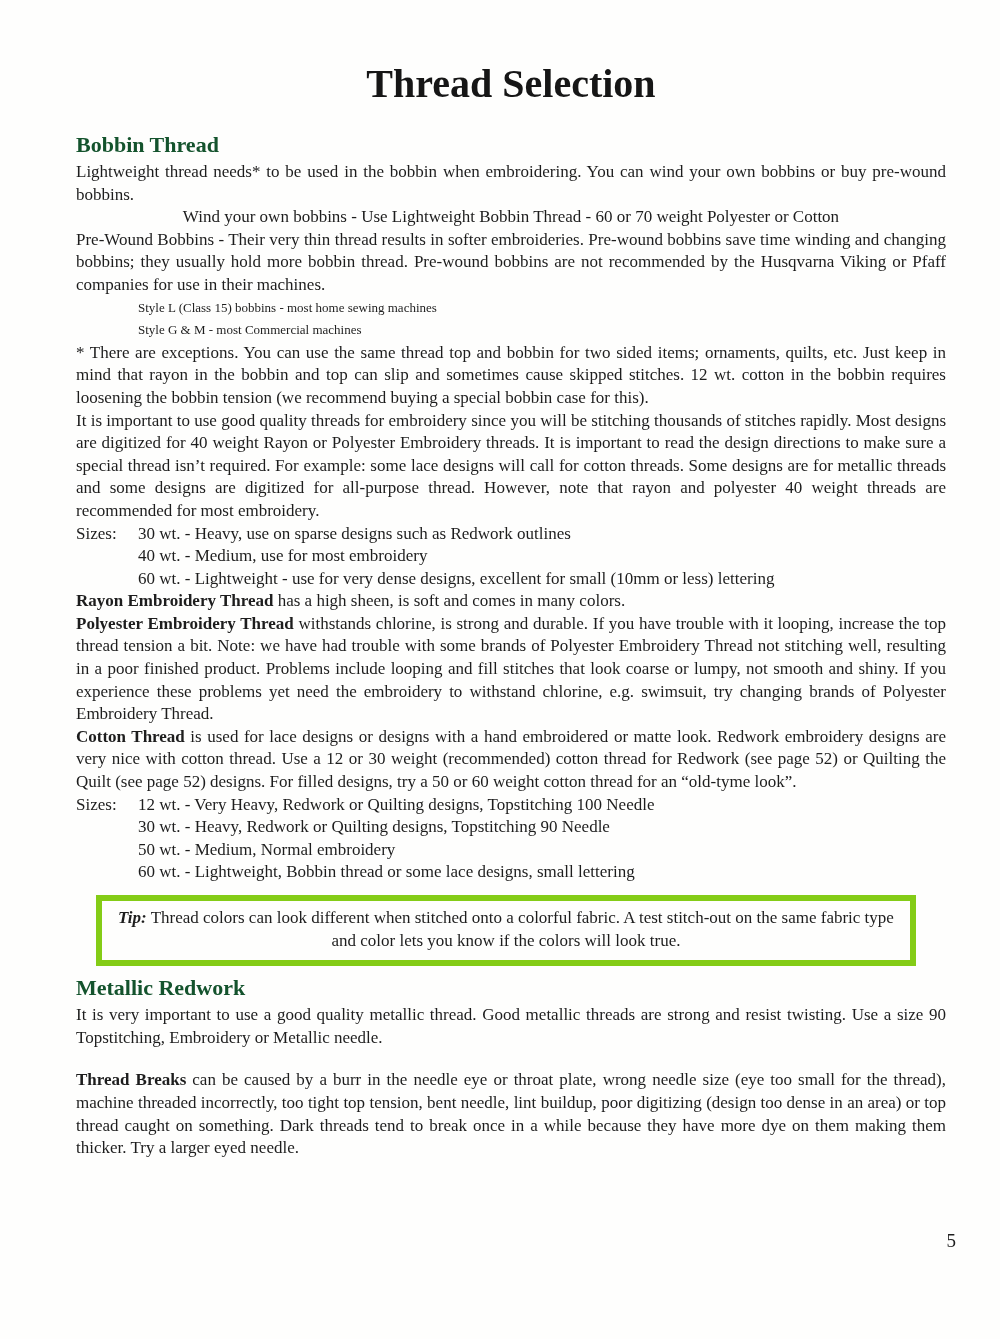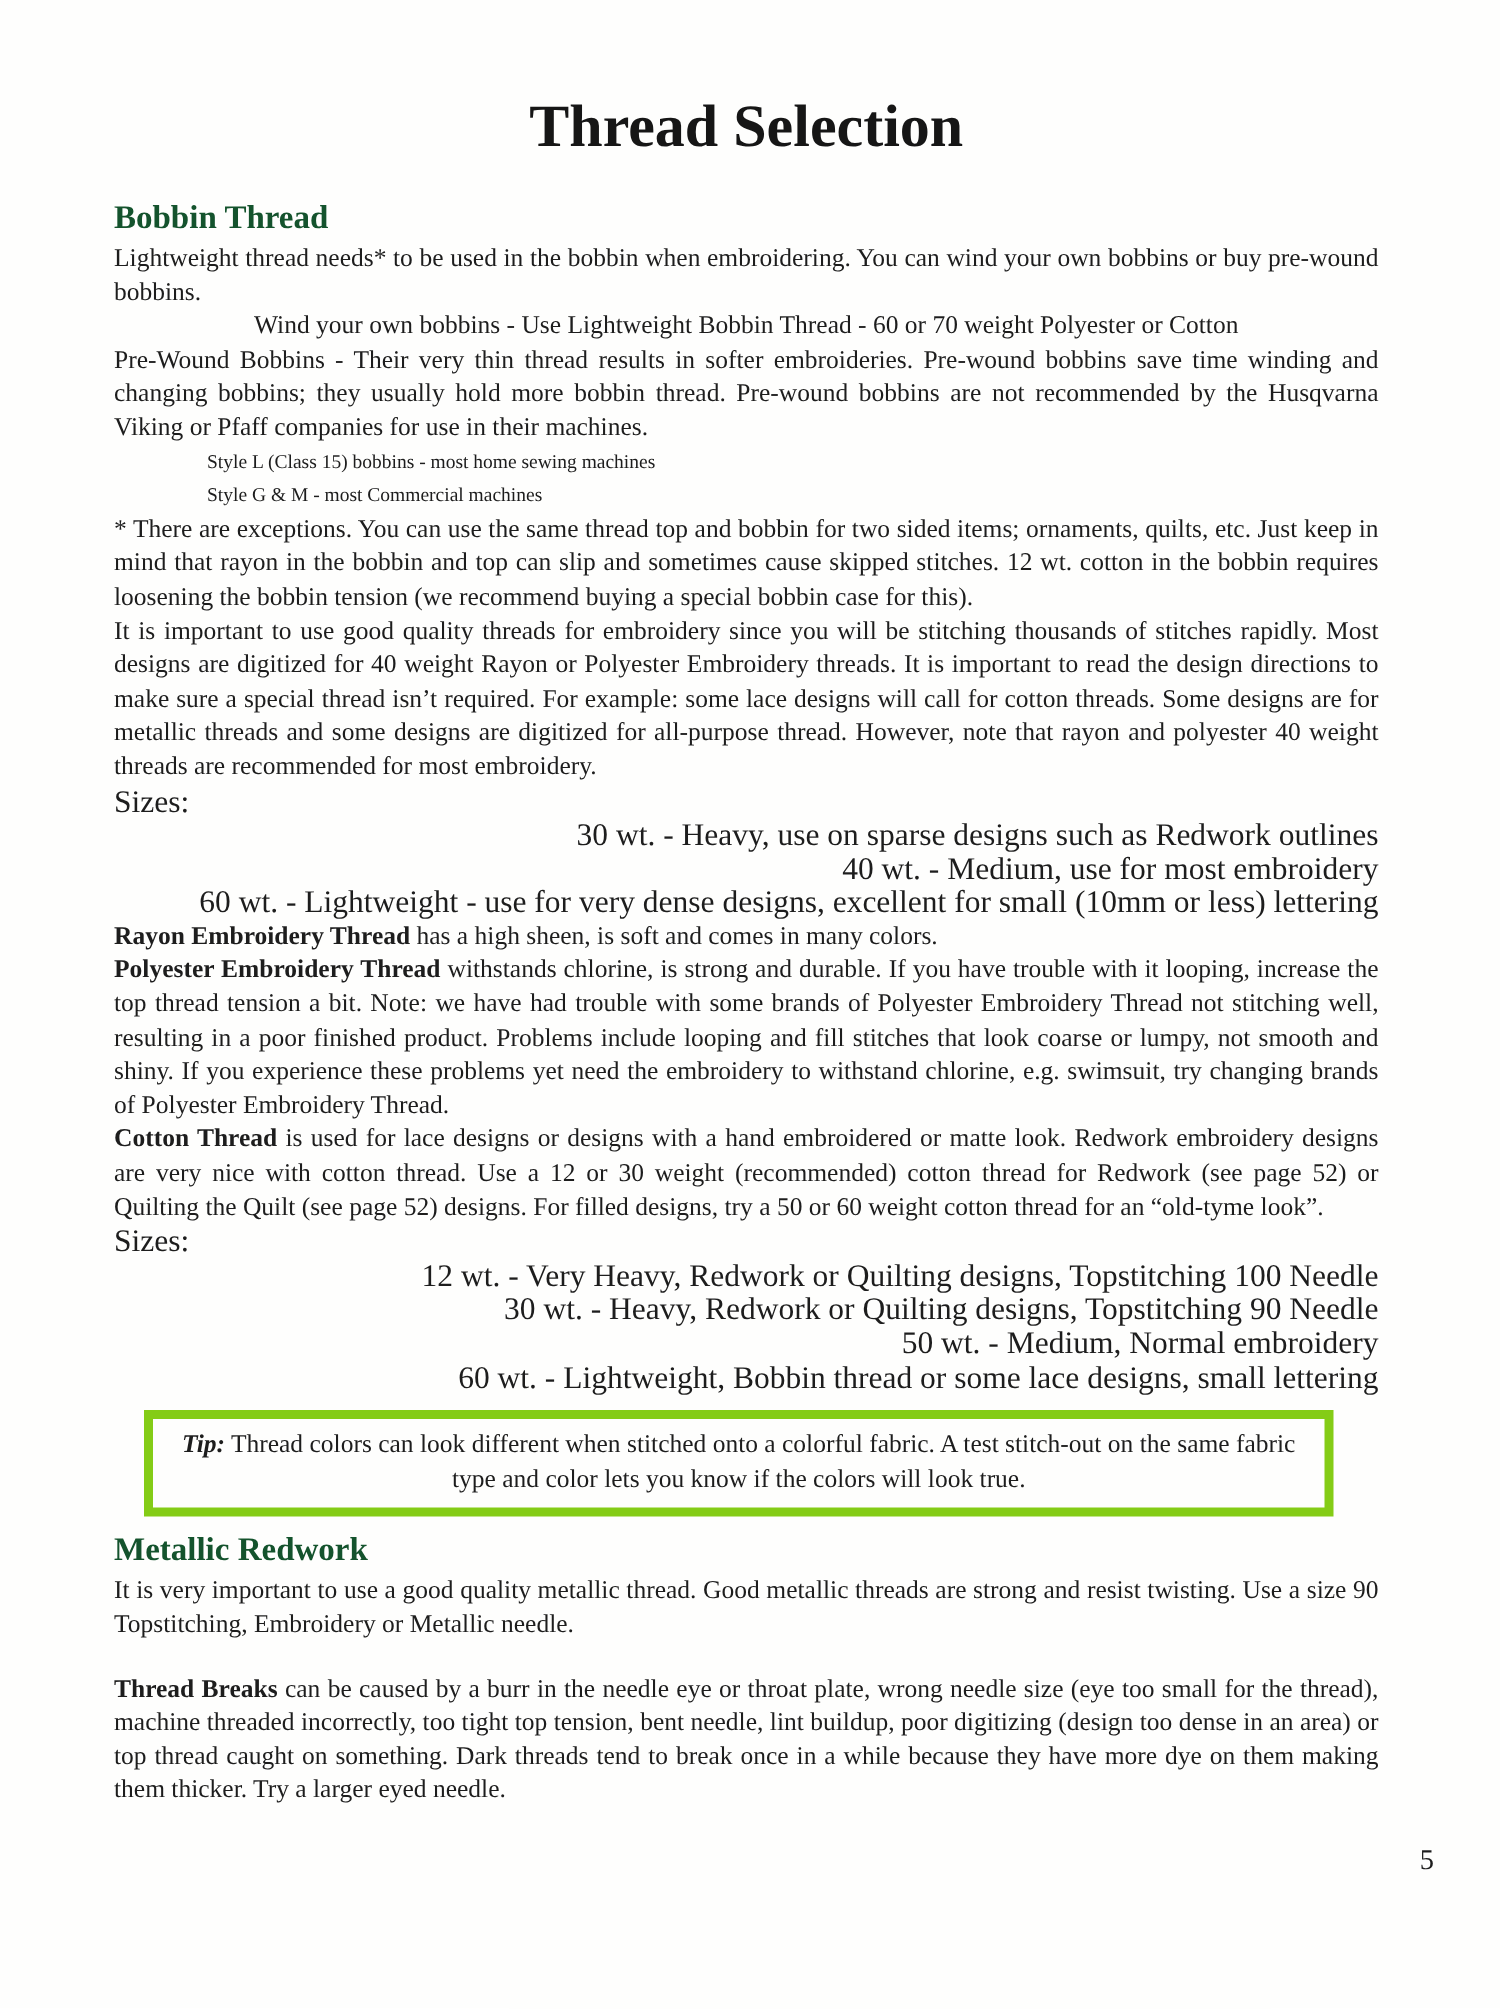--- a/index.html
+++ b/index.html
@@ -12,21 +12,21 @@
     height: 1339px;
     position: relative;
     overflow: hidden;
     font-family: "Liberation Serif", serif;
     color: #1d1d1d;
   }
   .page {
     box-sizing: border-box;
     width: 1000px;
     height: 1339px;
-    padding: 60px 81px 0 76px;
+    padding: 60px 54px 0 76px;
     background: #fefefd;
   }
   .doc-title {
     font-size: 40px;
     font-weight: bold;
     text-align: center;
     margin: 0 0 25px 0;
     color: #161616;
   }
   .section-heading {
@@ -42,29 +42,28 @@
     text-align: center;
   }
   .just { text-align: justify; }
   .indent-line {
     margin-left: 62px;
     font-size: 13px;
     line-height: 22.6px;
   }
   .sizes-row {
     display: flex;
-    font-size: 21px;
+    font-size: 17px;
     line-height: 22.6px;
-    flex-direction: column;
   }
   .sizes-label {
     flex: none;
     width: 62px;
   }
-  .sizes-items { flex: 1; text-align: right; }
+  .sizes-items { flex: 1; }
   .lead { font-weight: bold; }
   .tip-box {
     border: 6px solid #84cc16;
     margin: 11px 30px 9px 20px;
     padding: 6px 14px 8px 14px;
     background: #fefefd;
   }
   .tip-label {
     font-weight: bold;
     font-style: italic;

